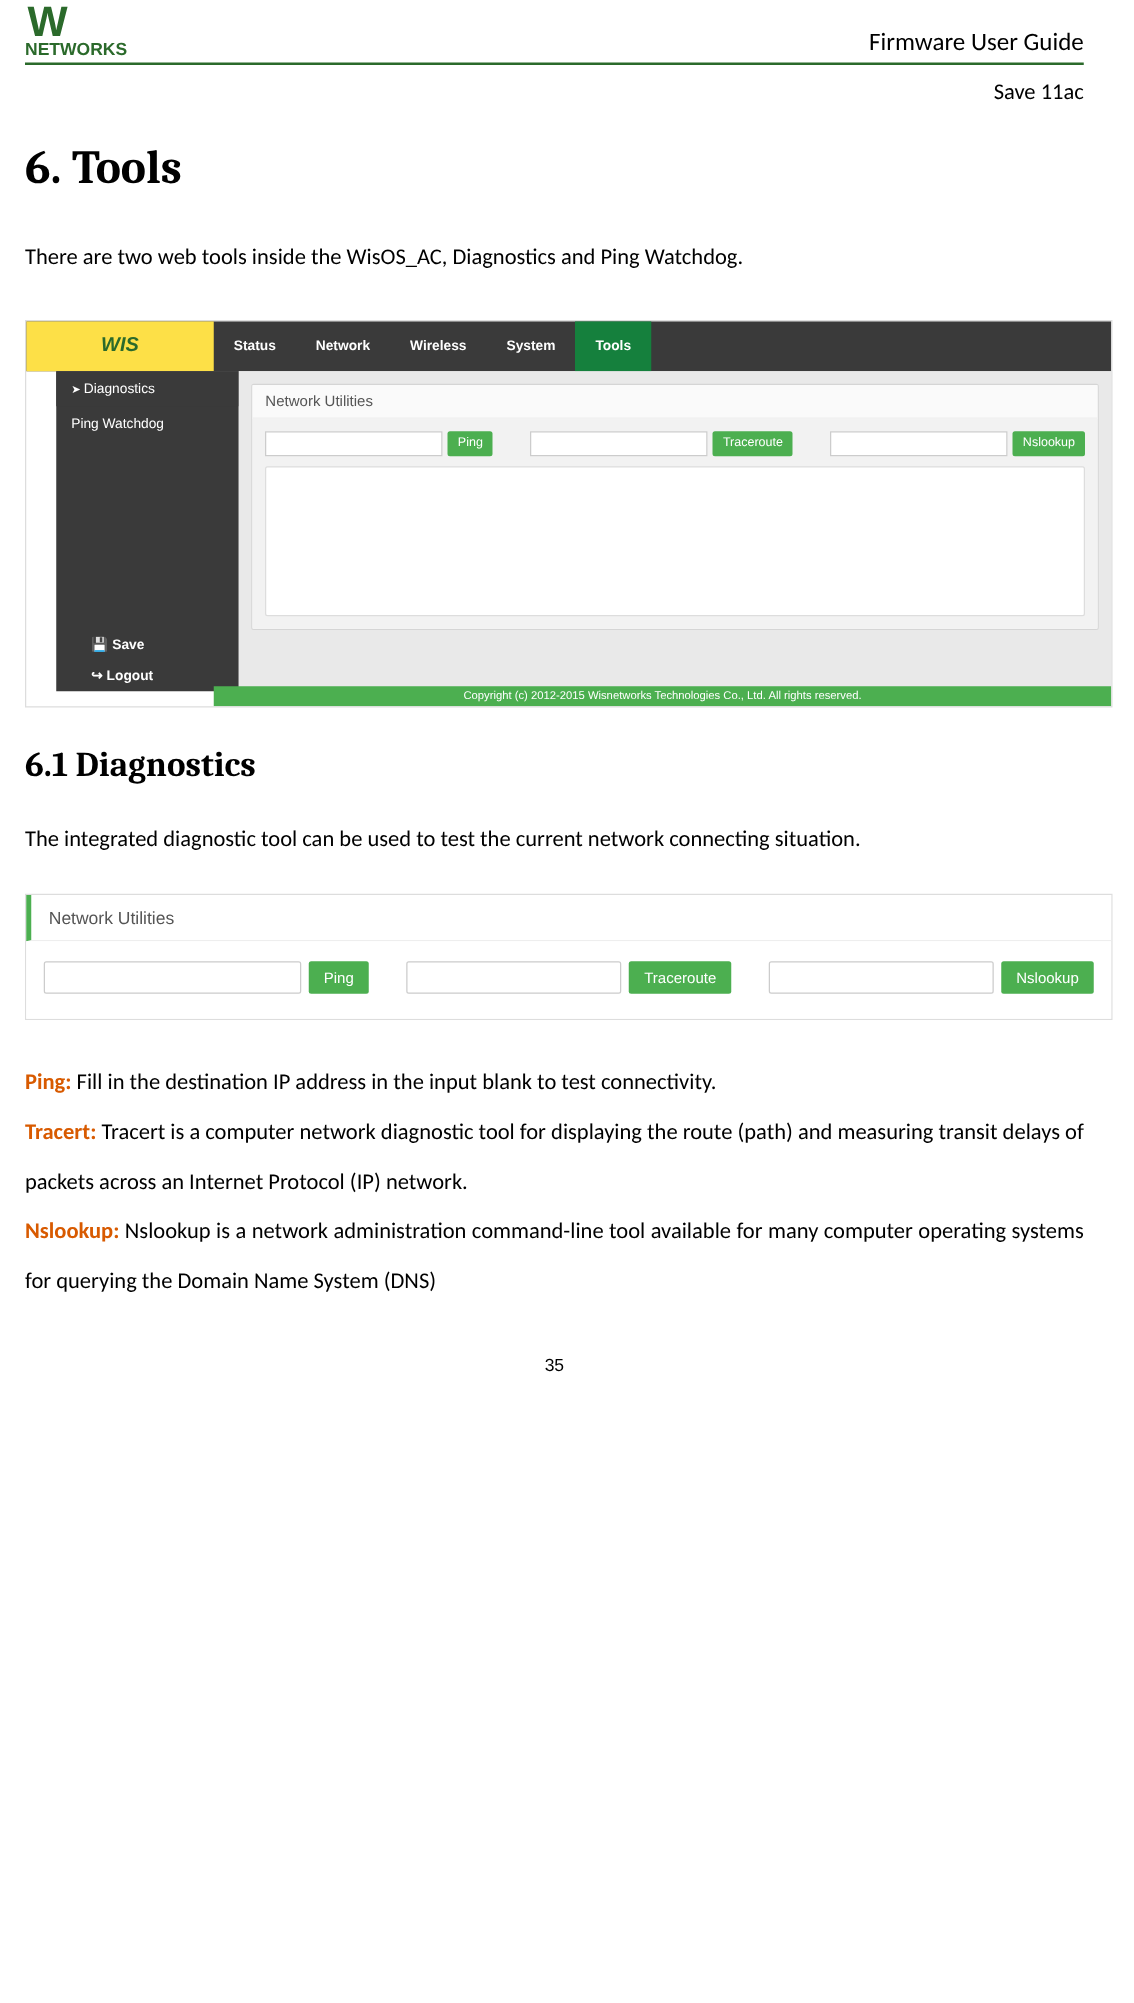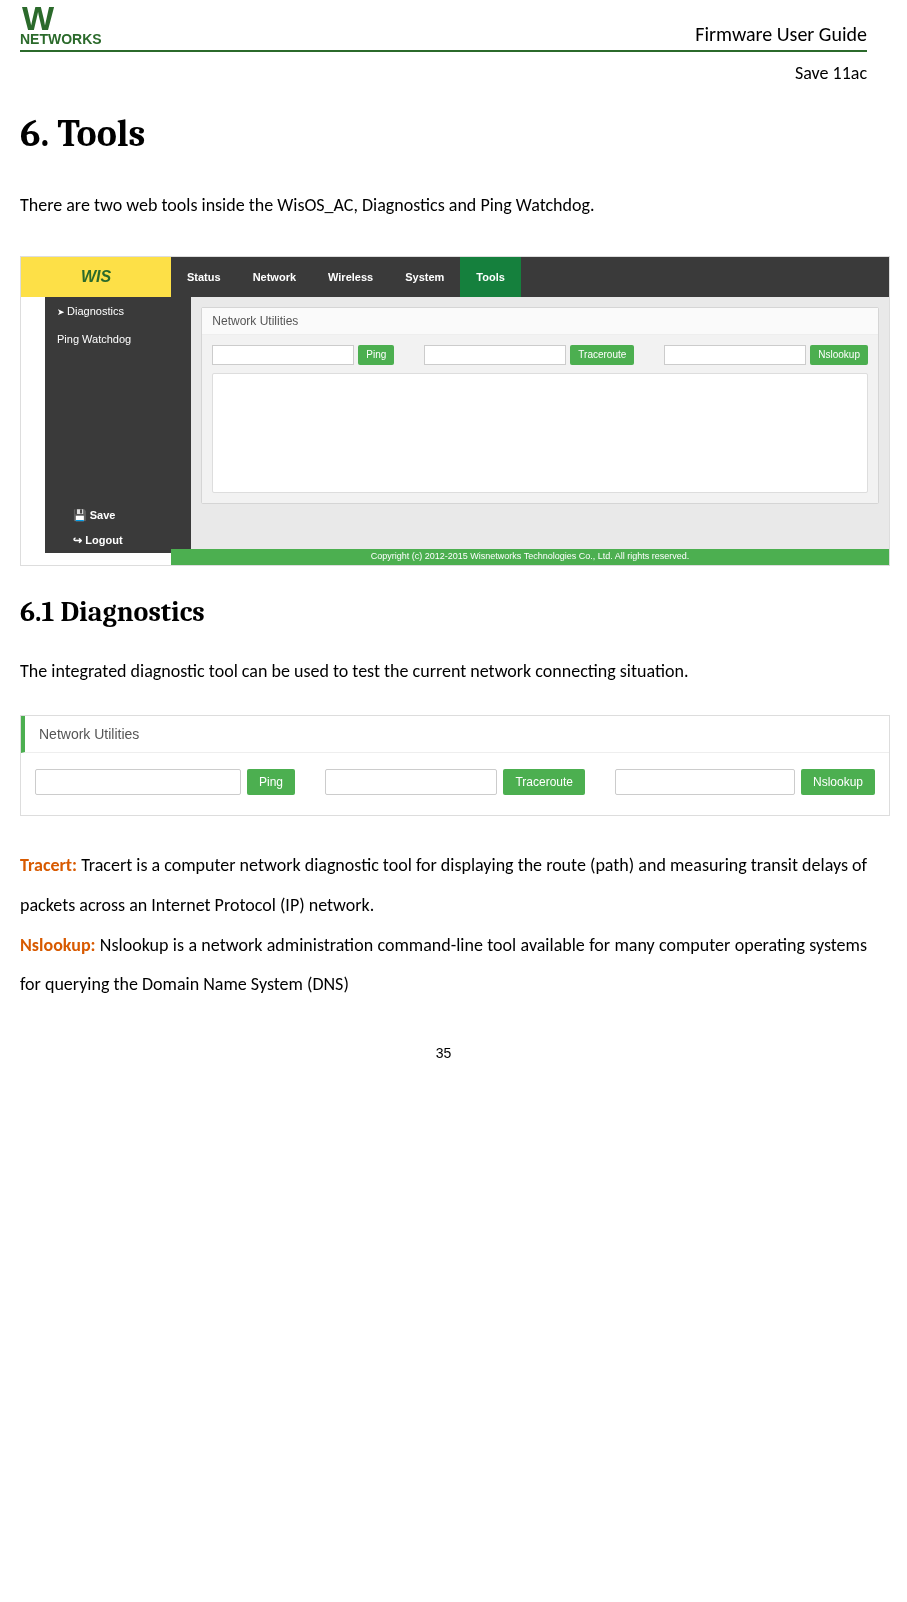--- a/index.html
+++ b/index.html
@@ -346,20 +346,23 @@
         <button>Traceroute</button>
       </div>
       <div class="util-item2">
         <input style="">
         <button>Nslookup</button>
       </div>
     </div>
   </div>
 
   <p class="body-text">
+    <span class="def-term">Ping:</span><span> Fill in the destination IP address in the input blank to test connectivity.</span>
+  </p>
+  <p class="body-text">
     <span class="def-term">Tracert:</span><span> Tracert is a computer network diagnostic tool for displaying the route (path) and measuring transit delays of packets across an Internet Protocol (IP) network.</span>
   </p>
   <p class="body-text">
     <span class="def-term">Nslookup:</span><span> Nslookup is a network administration command-line tool available for many computer operating systems for querying the Domain Name System (DNS)</span>
   </p>
 
   <div class="pagefoot">35</div>
 
 </div>
 

